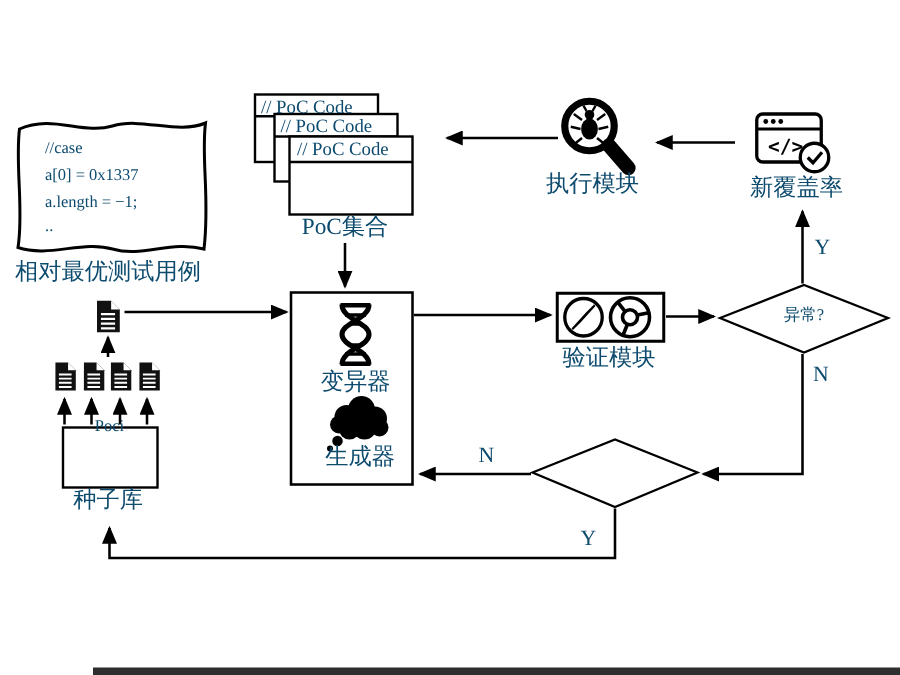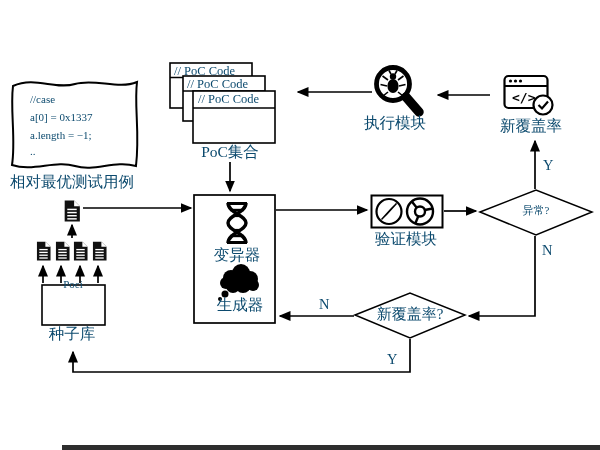--- a/index.html
+++ b/index.html
@@ -203,21 +203,20 @@
 
   <div class="t lbl ctr" style="left:395px;top:114px">执行模块</div>
   <div class="t lbl ctr" style="left:531px;top:117px">新覆盖率</div>
 
   <div class="t lbl ctr" style="left:237px;top:246px">变异器</div>
   <div class="t lbl ctr" style="left:240px;top:296px">生成器</div>
 
   <div class="t lbl ctr" style="left:406px;top:230px">验证模块</div>
 
   <div class="t ctr" style="left:536px;top:204px;font-size:11px">异常?</div>
-  <div class="t ctr" style="left:410px;top:306px;font-size:15px">新覆盖率?</div>
 
   <div class="t yn" style="left:543px;top:157px">Y</div>
   <div class="t yn" style="left:542px;top:242px">N</div>
   <div class="t yn" style="left:319px;top:296px">N</div>
   <div class="t yn" style="left:387px;top:351px">Y</div>
 
   <div class="t ctr" style="left:73px;top:278px;font-size:11px">Poci</div>
   <div class="t lbl ctr" style="left:72px;top:325px">种子库</div>
 
   <div class="strip"></div>

